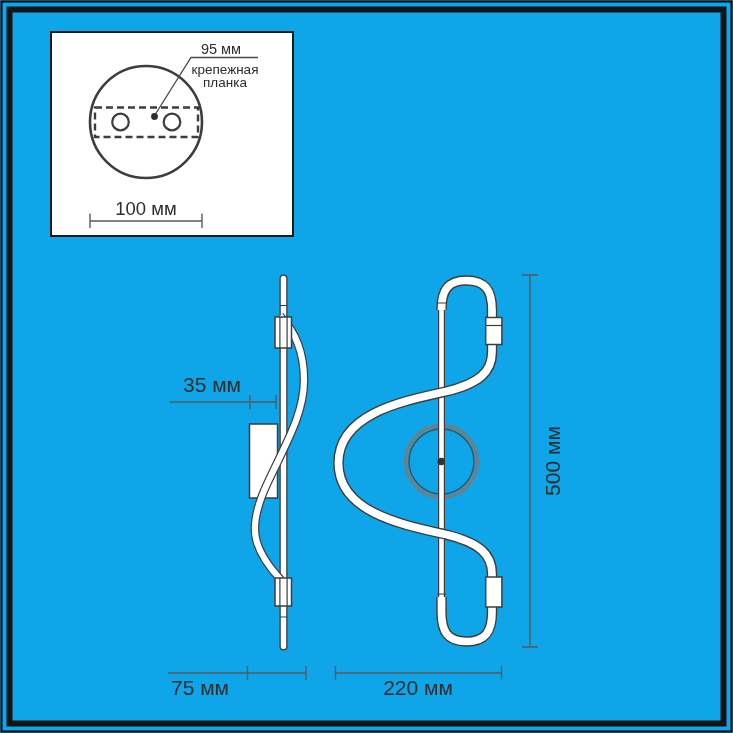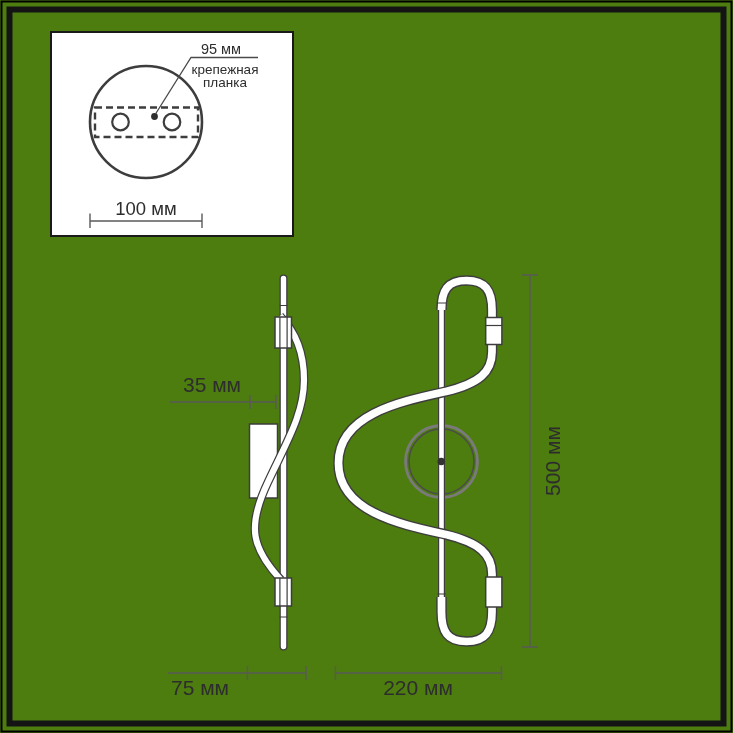--- a/index.html
+++ b/index.html
@@ -1,17 +1,17 @@
 <!DOCTYPE html>
 <html><head>
 <meta charset="utf-8">
 <style>
   html,body{margin:0;padding:0;background:#ffffff;}
   .page{
-    position:relative;width:733px;height:733px;background:#4d7c0f;overflow:hidden;
+    position:relative;width:733px;height:733px;background:#0ea5e9;overflow:hidden;
     font-family:"Liberation Sans","DejaVu Sans",sans-serif;
   }
   .page svg{position:absolute;left:0;top:0;}
   
   .ln{stroke:#3d3d3d;fill:none;}
   .wh{stroke:#ffffff;fill:none;}
   .fillbox{fill:#ffffff;stroke:#3d3d3d;stroke-width:1.5;}
   
   .dim{stroke:#5a5a5a;stroke-width:1.4;fill:none;}
   .leader{stroke:#4a4a4a;stroke-width:1.3;fill:none;}

